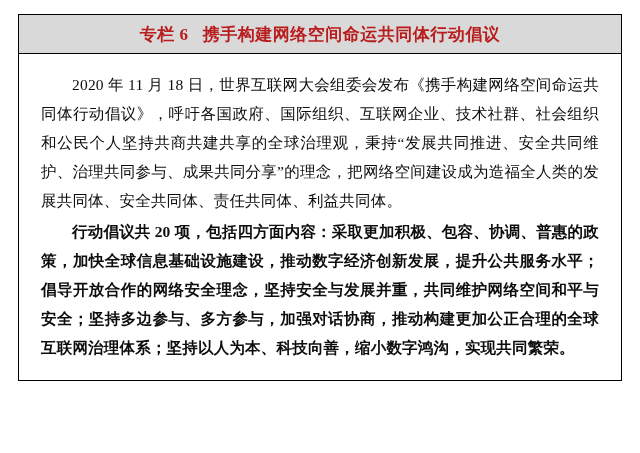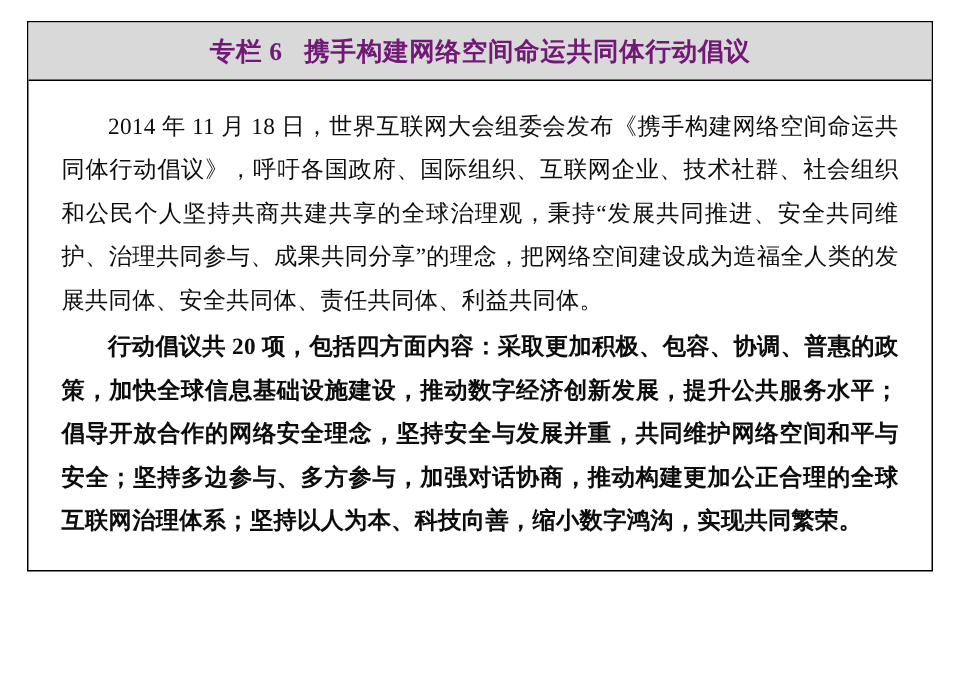--- a/index.html
+++ b/index.html
@@ -31,21 +31,21 @@
     border-bottom: 1px solid #000000;
     height: 38px;
     display: flex;
     align-items: center;
     justify-content: center;
   }
   .box-title {
     font-size: 17px;
     font-weight: bold;
     letter-spacing: 0.5px;
-    color: #701a75;
+    color: #b91c1c;
     font-family: "Liberation Serif", "DejaVu Serif", serif;
     white-space: pre;
   }
   .box-body {
     padding: 16px 22px 18px 22px;
   }
   .para {
     font-size: 15.5px;
     line-height: 29px;
     color: #0d0d0d;
@@ -62,17 +62,17 @@
 </style>
 </head>
 <body>
 
 <div class="page">
   <div class="box">
     <div class="box-header">
       <div class="box-title">专栏 6   携手构建网络空间命运共同体行动倡议</div>
     </div>
     <div class="box-body">
-      <p class="para">2014 年 11 月 18 日，世界互联网大会组委会发布《携手构建网络空间命运共同体行动倡议》，呼吁各国政府、国际组织、互联网企业、技术社群、社会组织和公民个人坚持共商共建共享的全球治理观，秉持“发展共同推进、安全共同维护、治理共同参与、成果共同分享”的理念，把网络空间建设成为造福全人类的发展共同体、安全共同体、责任共同体、利益共同体。</p>
+      <p class="para">2020 年 11 月 18 日，世界互联网大会组委会发布《携手构建网络空间命运共同体行动倡议》，呼吁各国政府、国际组织、互联网企业、技术社群、社会组织和公民个人坚持共商共建共享的全球治理观，秉持“发展共同推进、安全共同维护、治理共同参与、成果共同分享”的理念，把网络空间建设成为造福全人类的发展共同体、安全共同体、责任共同体、利益共同体。</p>
       <p class="para">行动倡议共 20 项，包括四方面内容：采取更加积极、包容、协调、普惠的政策，加快全球信息基础设施建设，推动数字经济创新发展，提升公共服务水平；倡导开放合作的网络安全理念，坚持安全与发展并重，共同维护网络空间和平与安全；坚持多边参与、多方参与，加强对话协商，推动构建更加公正合理的全球互联网治理体系；坚持以人为本、科技向善，缩小数字鸿沟，实现共同繁荣。</p>
     </div>
   </div>
 </div>
 
 </body></html>

